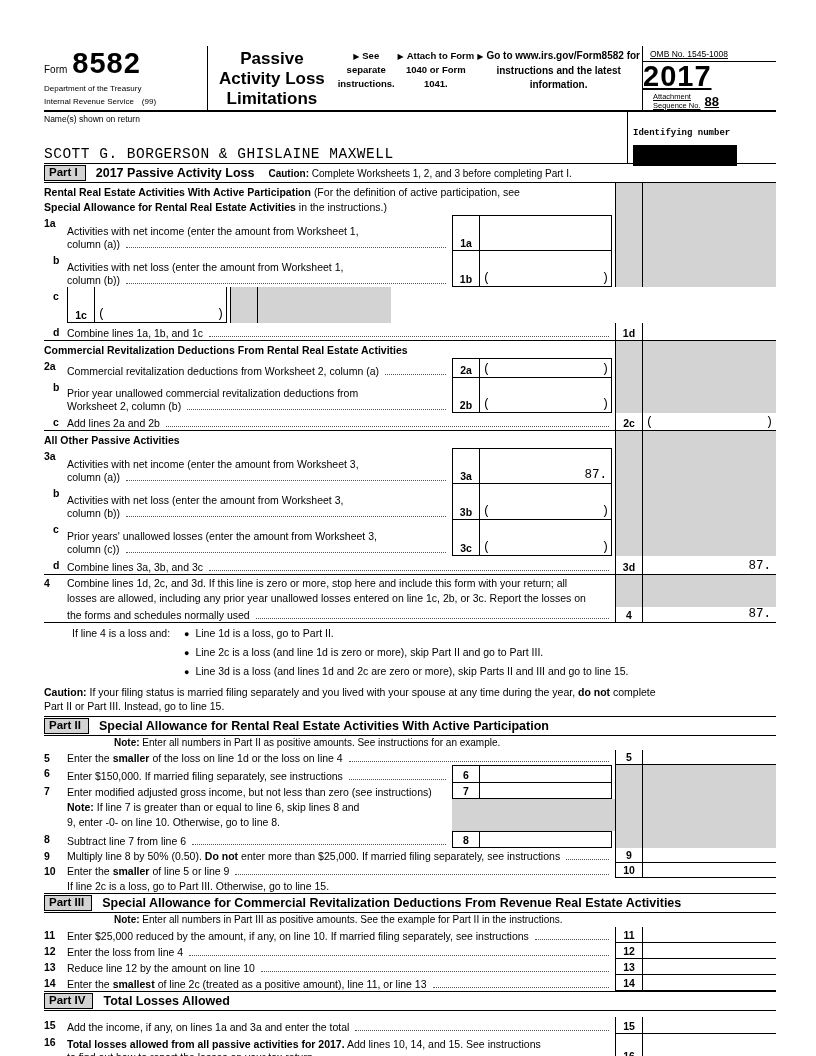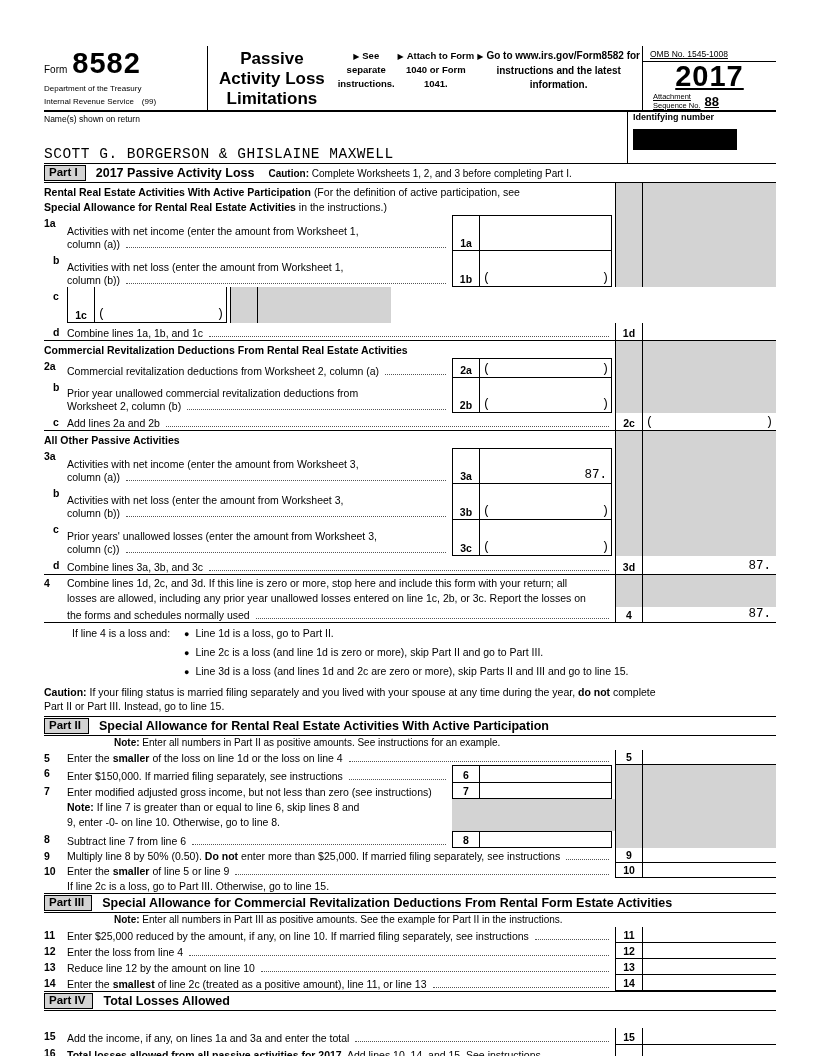--- a/index.html
+++ b/index.html
@@ -21,31 +21,31 @@
   .dept { font-size:8px; line-height:1.55; margin-top:auto; }
   .dept .p99 { margin-left:8px; }
   .hdr-center { flex:1; border-left:1.6px solid #000; border-right:1.6px solid #000;
     text-align:center; display:flex; flex-direction:row; justify-content:space-between; padding-top:3px; }
   .main-title { font-size:17px; font-weight:bold; }
   .sub { font-size:9.5px; font-weight:bold; line-height:1.45; }
   .sub-last { font-size:10px; padding-bottom:1px; }
   .arrow { font-size:8px; margin-right:3px; }
   .hdr-right { width:133px; display:flex; flex-direction:column;text-decoration:underline; }
   .omb { font-size:8.5px; padding:3px 2px 2px 7px; border-bottom:1.4px solid #000; }
-  .year { font-size:29px; font-weight:bold; text-align:center; line-height:1.02; letter-spacing:1px; }
+  .year { font-size:29px; font-weight:bold; text-align:left; line-height:1.02; letter-spacing:1px; }
   .attach { display:flex; align-items:flex-end; gap:4px; padding:0 0 2px 10px; }
   .attach-lines { font-size:7.5px; line-height:1.25; }
   .seq-num { font-size:13px; font-weight:bold; padding-bottom:1px; }
 
   
   .namesec { display:flex; height:51px; }
   .name-left { flex:1; display:flex; flex-direction:column; justify-content:space-between; padding-top:2px; }
   .name-label { font-size:8.5px; }
   .name-value { font-family:"Liberation Mono","DejaVu Sans Mono",monospace; font-size:14.5px; letter-spacing:.5px; padding-bottom:1px; }
-  .name-right { width:149px; border-left:1.4px solid #000; padding:0 0 0 5px; }
+  .name-right { width:149px; border-left:1.4px solid #000; padding:16px 0 0 5px;font-family:Liberation Mono, monospace; }
   .id-label { font-size:9px; font-weight:bold; }
   .redaction { width:104px; height:21px; background:#000; margin-top:7px; }
 
   
   .pbar { display:flex; align-items:center; border-top:1.6px solid #000; border-bottom:1.6px solid #000;
     padding:1px 0; min-height:17px; }
   .pbar-label { border:1.5px solid #000; background:#d3d3d3; font-weight:bold; font-size:11.5px;
     padding:0 7px 1px 4px; margin-right:10px; line-height:13px; }
   .pbar-title { font-weight:bold; font-size:12.5px; }
   .pbar-caution { font-size:10px; margin-left:14px; }
@@ -525,21 +525,21 @@
 
   <div class="frow h14">
     <div class="num"></div>
     <div class="txt">
           <div>If line 2c is a loss, go to Part III. Otherwise, go to line 15.</div>
         </div>
   </div>
 
   <div class="pbar">
     <span class="pbar-label">Part III</span>
-    <span class="pbar-title">Special Allowance for Commercial Revitalization Deductions From Rental Form Estate Activities</span>
+    <span class="pbar-title">Special Allowance for Commercial Revitalization Deductions From Revenue Real Estate Activities</span>
   </div>
   <div class="noterow">
     <b>Note:</b> <span>Enter all numbers in Part III as positive amounts. See the example for Part II in the instructions.</span>
   </div>
 
   <div class="frow h16">
     <div class="num">11</div>
     <div class="txt">
           <div class="tline">
             <span>Enter $25,000 reduced by the amount, if any, on line 10. If married filing separately, see instructions</span>
@@ -592,21 +592,21 @@
     <div class="ocell vb">
           <span class="pv"></span>
         </div>
   </div>
 
   <div class="pbar">
     <span class="pbar-label">Part IV</span>
     <span class="pbar-title">Total Losses Allowed</span>
   </div>
 
-  <div class="frow h17" style="margin-top:17px;">
+  <div class="frow h17" style="margin-top:6px;">
     <div class="num">15</div>
     <div class="txt">
           <div class="tline">
             <span>Add the income, if any, on lines 1a and 3a and enter the total</span>
             <span class="dots"></span>
           </div>
         </div>
     <div class="ncell vb">15</div>
     <div class="ocell vb">
           <span class="pv"></span>

